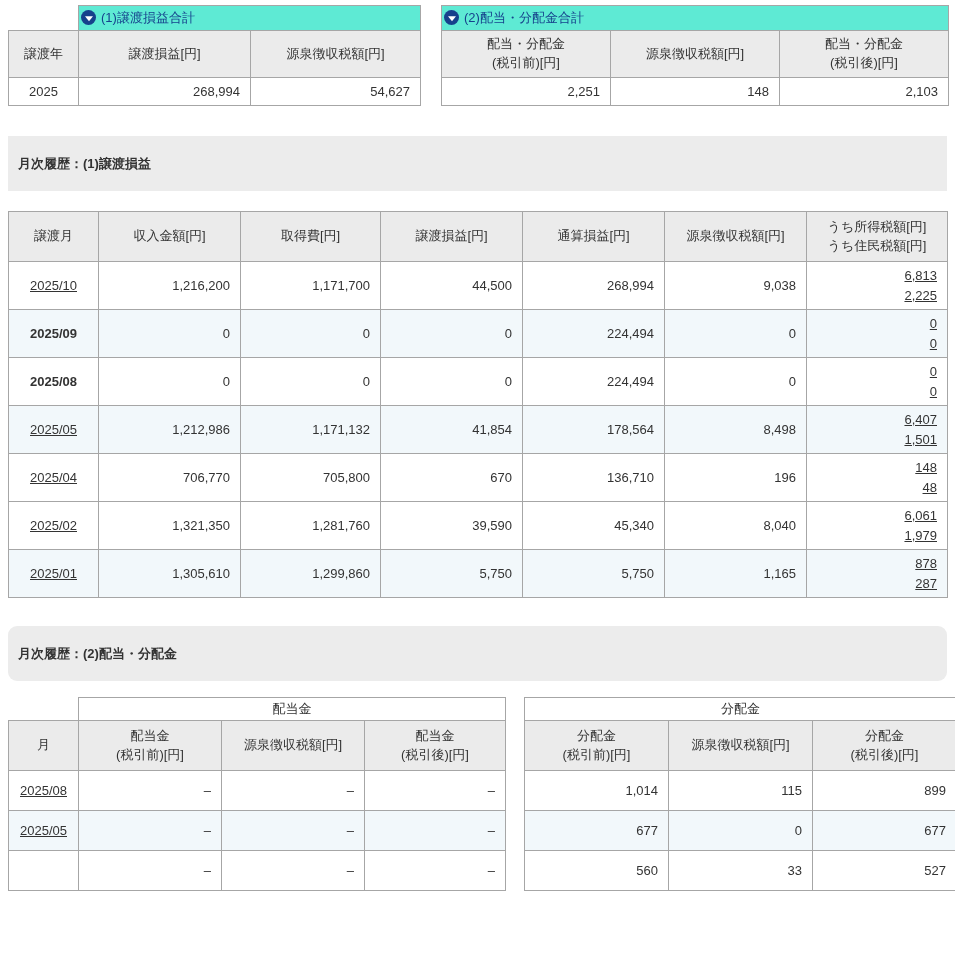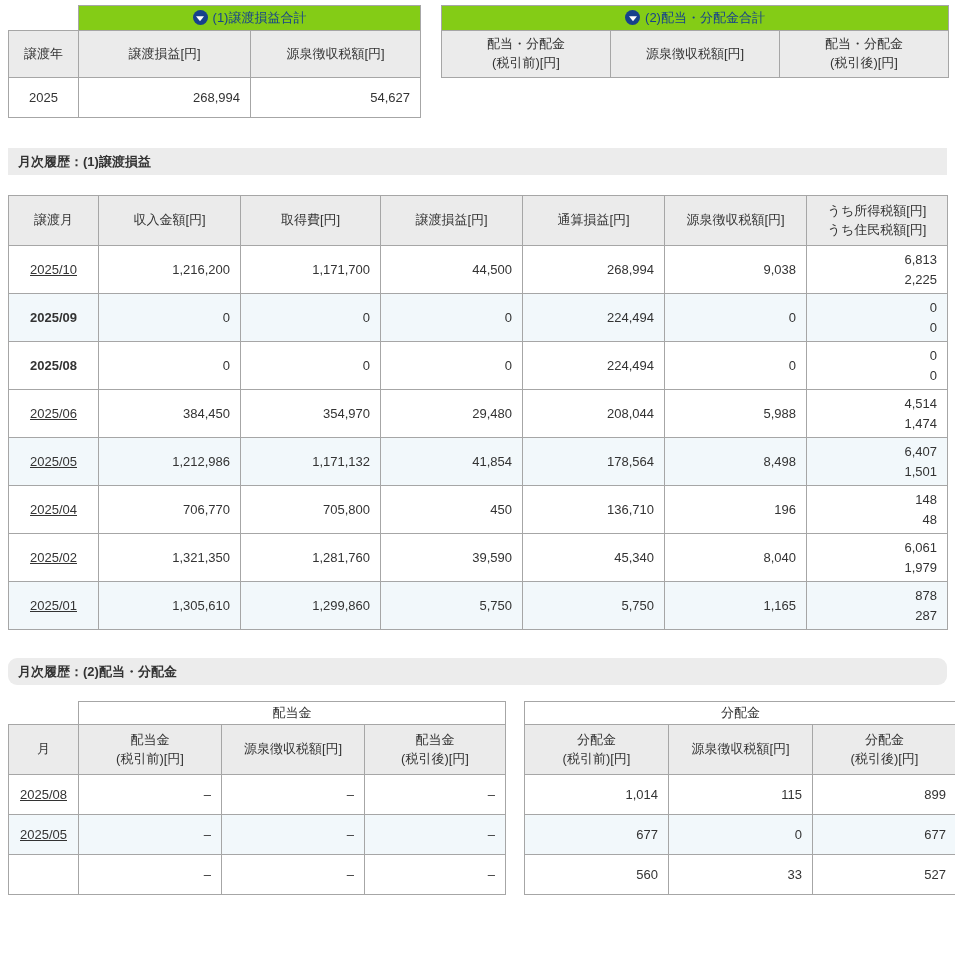--- a/index.html
+++ b/index.html
@@ -26,48 +26,48 @@
     background:var(--header-bg);
     font-weight:normal;
     text-align:center;
     white-space:pre-line;
     padding:4px 2px;
     line-height:1.45;
   }
   .no-border{border:none;background:#fff;}
   .title-cell{
     color:var(--navy);
-    text-align:center;
-    background:#84cc16;
+    text-align:left;
+    background:#5eead4;
     height:25px;
     padding:2px;
     white-space:nowrap;
     margin-top:24px;
   }
   .group-cell{
     background:#fff;
     text-align:center;
     height:23px;
     padding:2px;
   }
   .num{text-align:right;padding:4px 10px 4px 2px;white-space:nowrap;}
   .ctr{text-align:center;padding:4px 2px;}
   .dual{line-height:1.5;}
-  .dual div{white-space:nowrap;}
+  .dual div{white-space:nowrap;text-decoration:underline;}
 
   .top-tables{display:flex;align-items:flex-start;}
   .top-gap{width:20px;flex:none;}
 
   .summary-head{height:47px;}
-  .summary-row td{height:40px;margin-top:24px;}
+  .summary-row td{height:28px;margin-top:24px;}
 
   .section-bar{
     background:var(--section-bg);
     font-weight:bold;
-    padding:6px 10px;
+    padding:20px 10px;
     line-height:15px;
     margin-top:30px;
   }
   .section-bar.second{margin-top:28px;border-radius:9px;}
 
   .main-table{margin-top:20px;width:939px;}
   .main-table th{height:50px;}
   .main-table td{height:44px;}
   tr.alt td{background:var(--alt-row);}
 
@@ -144,20 +144,25 @@
       <tbody>
           <tr>
         <td colspan="3" class="title-cell"><span class="circle-icon"></span><span>(2)配当・分配金合計</span></td>
       </tr>
       <tr class="summary-head">
         <th>配当・分配金
 (税引前)[円]</th>
         <th>源泉徴収税額[円]</th>
         <th>配当・分配金
 (税引後)[円]</th>
+      </tr>
+      <tr class="summary-row">
+        <td class="num">2,251</td>
+        <td class="num">148</td>
+        <td class="num">2,103</td>
       </tr>
     </tbody>
       </table>
   </div>
 
   <div class="section-bar">月次履歴：(1)譲渡損益</div>
 
   <table class="main-table">
     <colgroup>
       <col style="width:90px">
@@ -209,49 +214,37 @@
       <td class="num">0</td>
       <td class="num">0</td>
       <td class="num">0</td>
       <td class="num">224,494</td>
       <td class="num">0</td>
       <td class="num dual">
             <div>0</div>
             <div>0</div>
           </td>
     </tr>
-    <tr>
-      <td class="ctr"><a class="month-link">2025/06</a></td>
-      <td class="num">384,450</td>
-      <td class="num">354,970</td>
-      <td class="num">29,480</td>
-      <td class="num">208,044</td>
-      <td class="num">5,988</td>
-      <td class="num dual">
-            <div>4,514</div>
-            <div>1,474</div>
-          </td>
-    </tr>
     <tr class="alt">
       <td class="ctr"><a class="month-link">2025/05</a></td>
       <td class="num">1,212,986</td>
       <td class="num">1,171,132</td>
       <td class="num">41,854</td>
       <td class="num">178,564</td>
       <td class="num">8,498</td>
       <td class="num dual">
             <div>6,407</div>
             <div>1,501</div>
           </td>
     </tr>
     <tr>
       <td class="ctr"><a class="month-link">2025/04</a></td>
       <td class="num">706,770</td>
       <td class="num">705,800</td>
-      <td class="num">450</td>
+      <td class="num">670</td>
       <td class="num">136,710</td>
       <td class="num">196</td>
       <td class="num dual">
             <div>148</div>
             <div>48</div>
           </td>
     </tr>
     <tr>
       <td class="ctr"><a class="month-link">2025/02</a></td>
       <td class="num">1,321,350</td>

